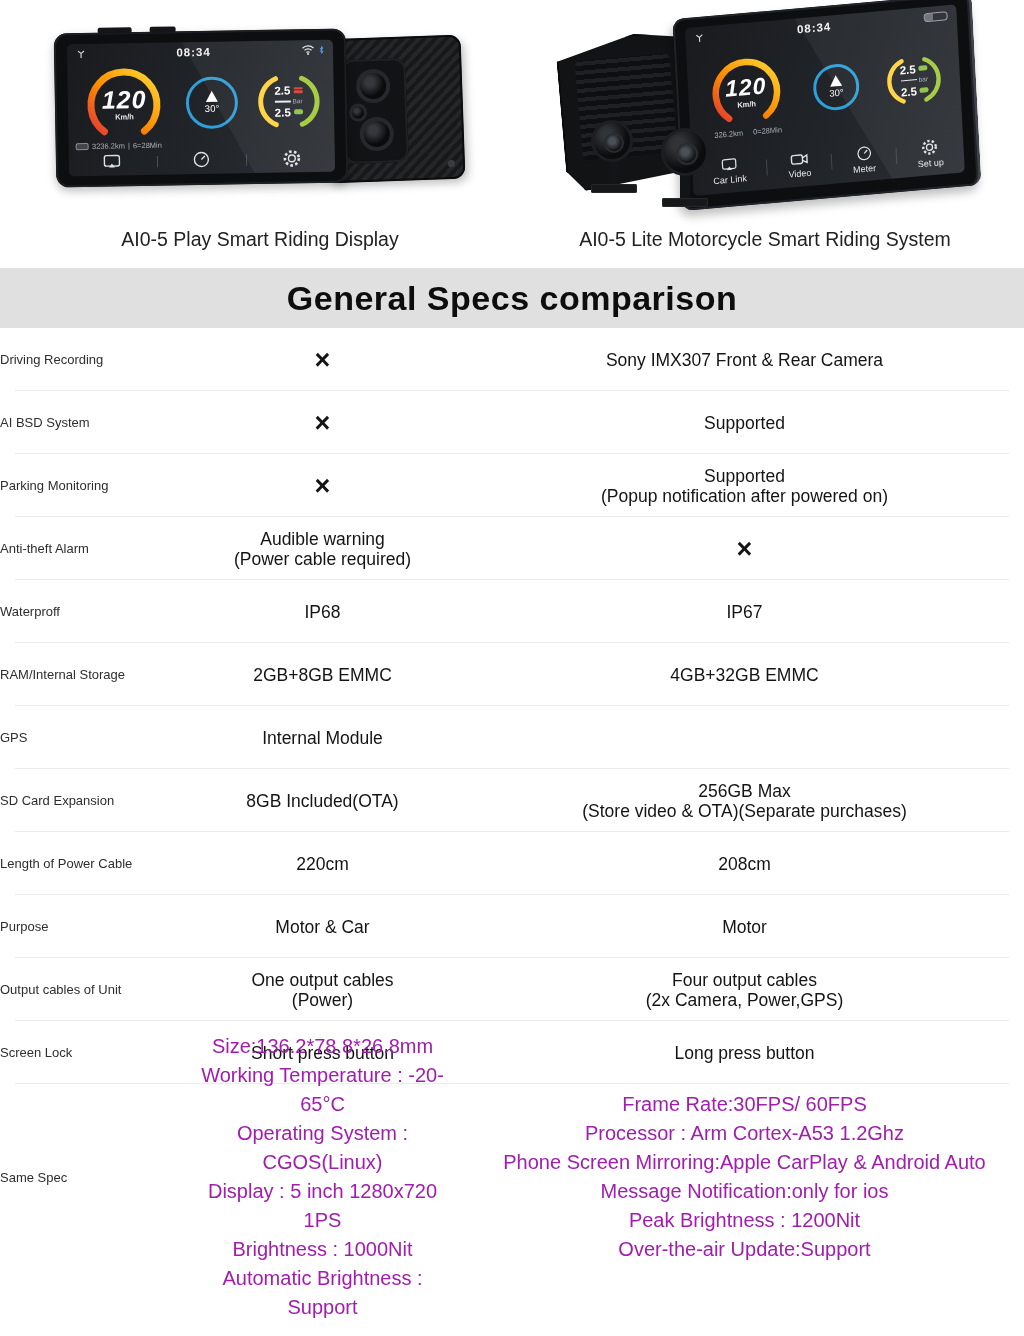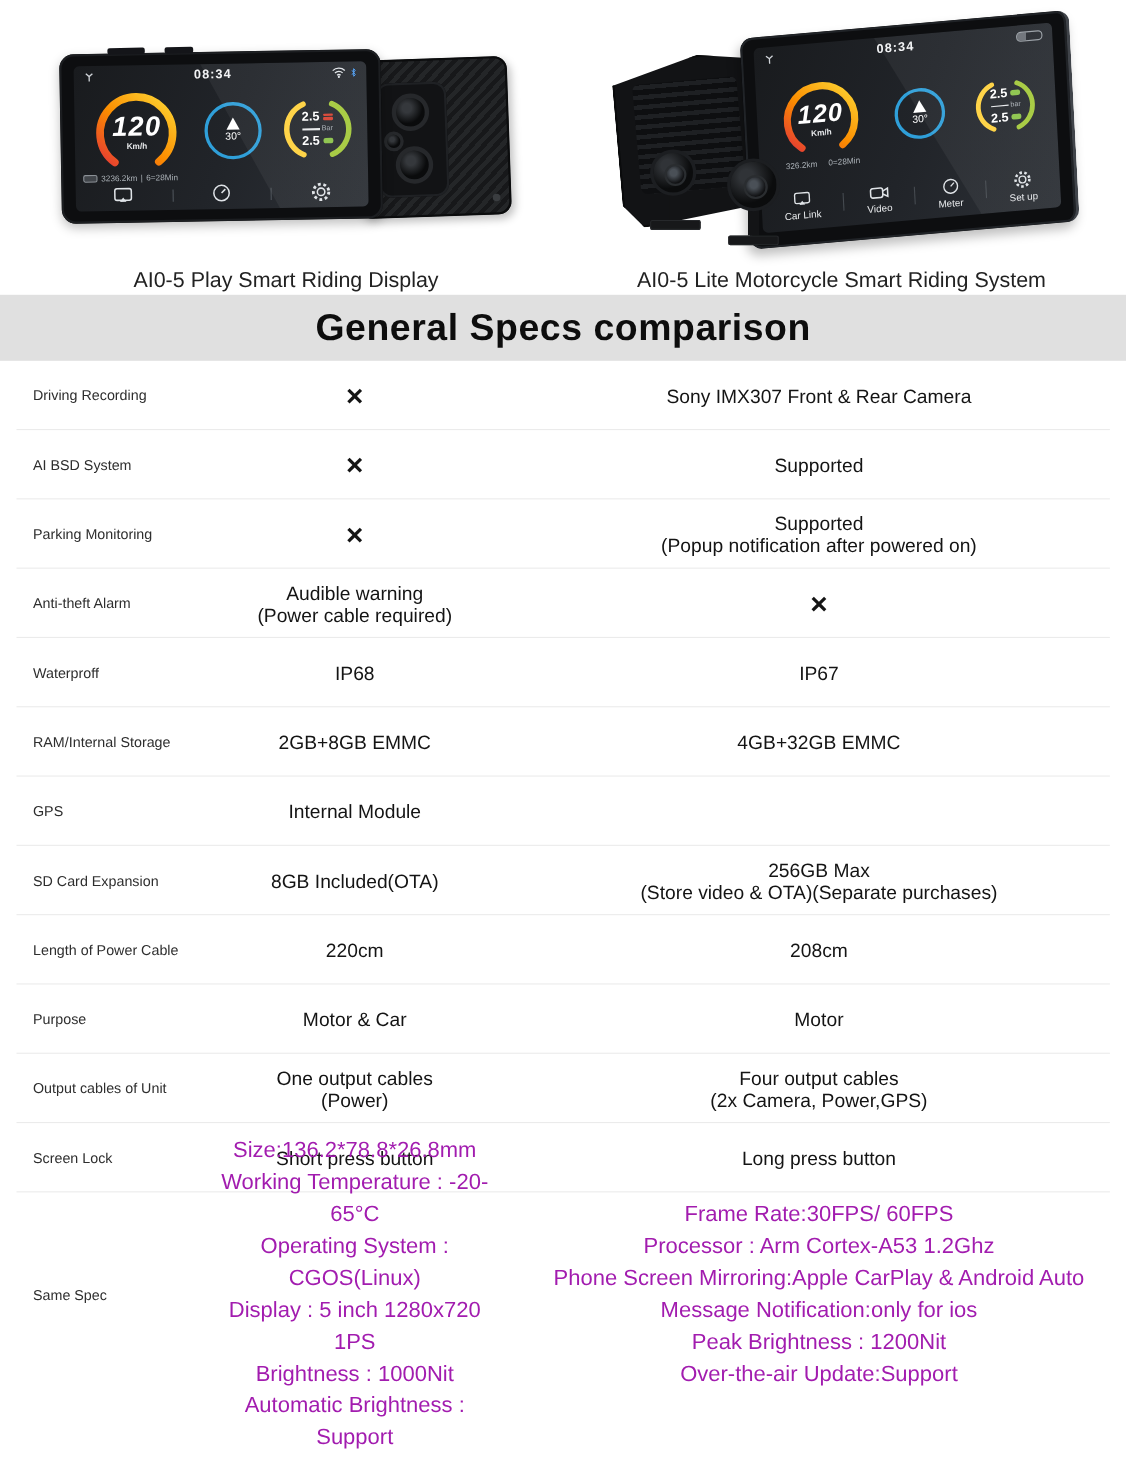--- a/index.html
+++ b/index.html
@@ -1,20 +1,20 @@
 <!DOCTYPE html>
 <html><head>
 <meta charset="utf-8">
 <style>
   * { margin:0; padding:0; box-sizing:border-box; }
   body { background:#fff; font-family:"Liberation Sans", sans-serif; }
   .page { position:relative; width:1024px; height:1336px; background:#ffffff; overflow:hidden; }
 
   
-  .hero { position:absolute; left:0; top:16px; width:836px; height:268px; background:#fff; }
+  .hero { position:absolute; left:0; top:0; width:836px; height:268px; background:#fff; }
   .caption { position:absolute; top:228px; text-align:center; font-size:19.5px; color:#222; }
   .caption.left { left:55px; width:410px; }
   .caption.right { left:545px; width:440px; }
 
   
   .prod-left { position:absolute; left:55px; top:25px; width:412px; height:172px; }
   .bracket-left { position:absolute; left:270px; top:12px; width:138px; height:144px; border-radius:12px;
     background:repeating-linear-gradient(135deg,#17181a 0 4px,#242628 4px 8px); transform:rotate(-2deg);
     box-shadow:inset 0 0 0 2px #0b0c0d, 3px 4px 8px rgba(0,0,0,.25); }
   .bracket-left .screw { position:absolute; width:7px; height:7px; border-radius:50%; background:#3a3d40; }
@@ -97,21 +97,21 @@
   .banner { position:absolute; left:0; top:268px; width:1024px; height:60px; background:#e0e0e0;
     display:flex; align-items:center; justify-content:center; }
   .banner-title { font-size:34px; font-weight:bold; color:#0d0d0d; letter-spacing:.5px;text-align:right; }
 
   
   .spec-table { position:absolute; left:0; top:328px; width:1024px; }
   .spec-row { position:relative; display:flex; align-items:center; height:63px; }
   .spec-row::after { content:""; position:absolute; left:15px; right:15px; bottom:0; height:1px; background:#ebebeb; }
   .spec-row.tall { height:186px; }
   .spec-row.tall::after { display:none; }
-  .spec-label { width:200px; padding-left:30px; font-size:13px; color:#2e2e2e; }
+  .spec-label { width:200px; font-size:13px; color:#2e2e2e; }
   .spec-left { width:245px; text-align:center; font-size:17.5px; color:#141414; white-space:pre-line; line-height:20px; }
   .spec-right { flex:1; padding-left:20px; text-align:center; font-size:17.5px; color:#141414; white-space:pre-line; line-height:20px; }
   .tall .spec-left, .tall .spec-right { font-size:20px; line-height:29px; color:#a21caf; }
   .xmark { font-size:27px; font-weight:bold; line-height:20px; }
 </style>
 </head>
 <body>
 
 <div class="page">
 

